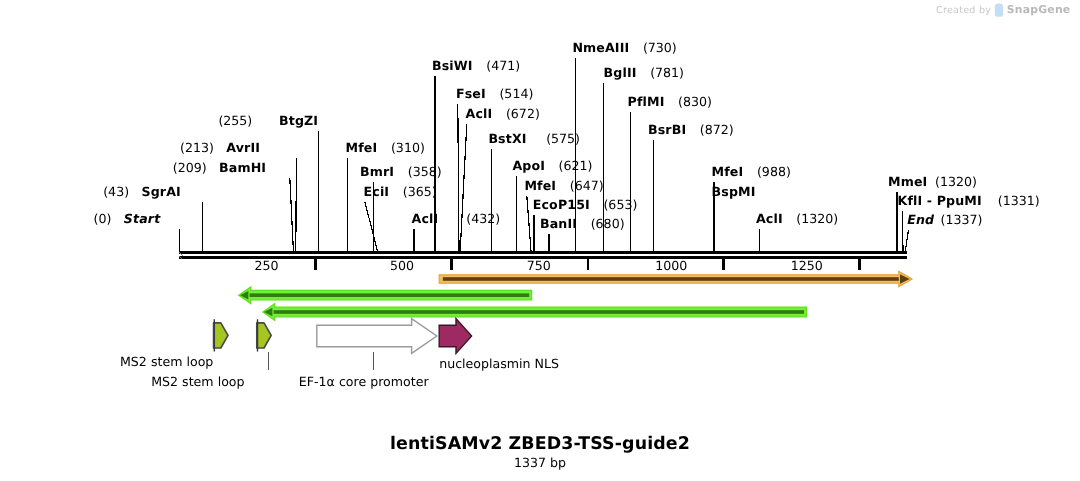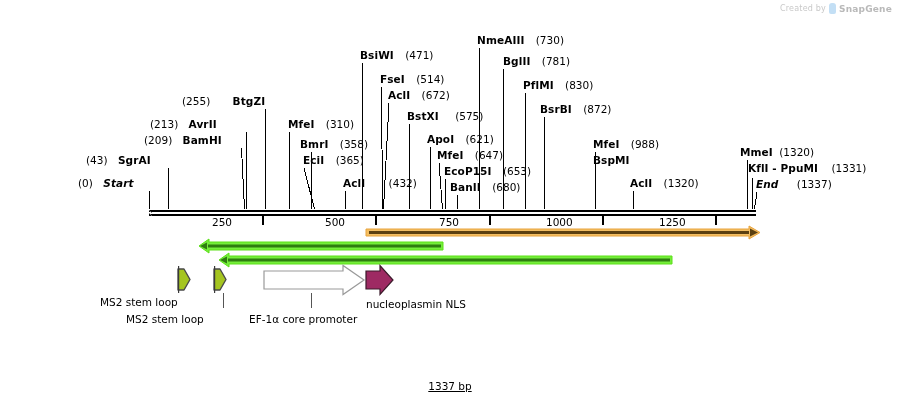--- a/index.html
+++ b/index.html
@@ -200,21 +200,21 @@
     <span class="pos" style="margin-left:3px;text-align:right;">(1320)</span>
   </div>
 
   <div class="enz" style="left:748px; top:163px;">
     <span class="nm">KflI - PpuMI</span>
     <span class="pos" style="margin-left:10px;">(1331)</span>
   </div>
 
   <div class="enz ital" style="left:756px; top:179px;">
     <span class="nm">End</span>
-    <span class="pos" style="margin-left:15px; font-style:normal;">(1337)</span>
+    <span class="pos" style="margin-left:2px; font-style:normal;">(1337)</span>
   </div>
 
   <svg class="featsvg" width="900" height="401">
     <g stroke="#000" stroke-width="1" fill="none" shape-rendering="crispEdges">
 
       <line x1="149.5" y1="191" x2="149.5" y2="209"></line>
 
       <line x1="168.5" y1="168" x2="168.5" y2="209"></line>
 
       <line x1="241.5" y1="148" x2="244.5" y2="209"></line>
@@ -331,15 +331,16 @@
       <line x1="223.5" y1="293" x2="223.5" y2="308"></line>
       <line x1="311.5" y1="293" x2="311.5" y2="308"></line>
     </g>
   </svg>
 
   <div class="flabel" style="left:100px; top:296px;">MS2 stem loop</div>
   <div class="flabel" style="left:126px; top:313px;">MS2 stem loop</div>
   <div class="flabel" style="left:249px; top:313px;">EF-1α core promoter</div>
   <div class="flabel" style="left:366px; top:298px;">nucleoplasmin NLS</div>
 
-  <div class="subtitle" style="top:380px;text-decoration:underline;">1337 bp</div>
+  <div class="title" style="top:362px;">lentiSAMv2 ZBED3-TSS-guide2</div>
+  <div class="subtitle" style="top:380px;">1337 bp</div>
 
 </div>
 
 </body></html>

